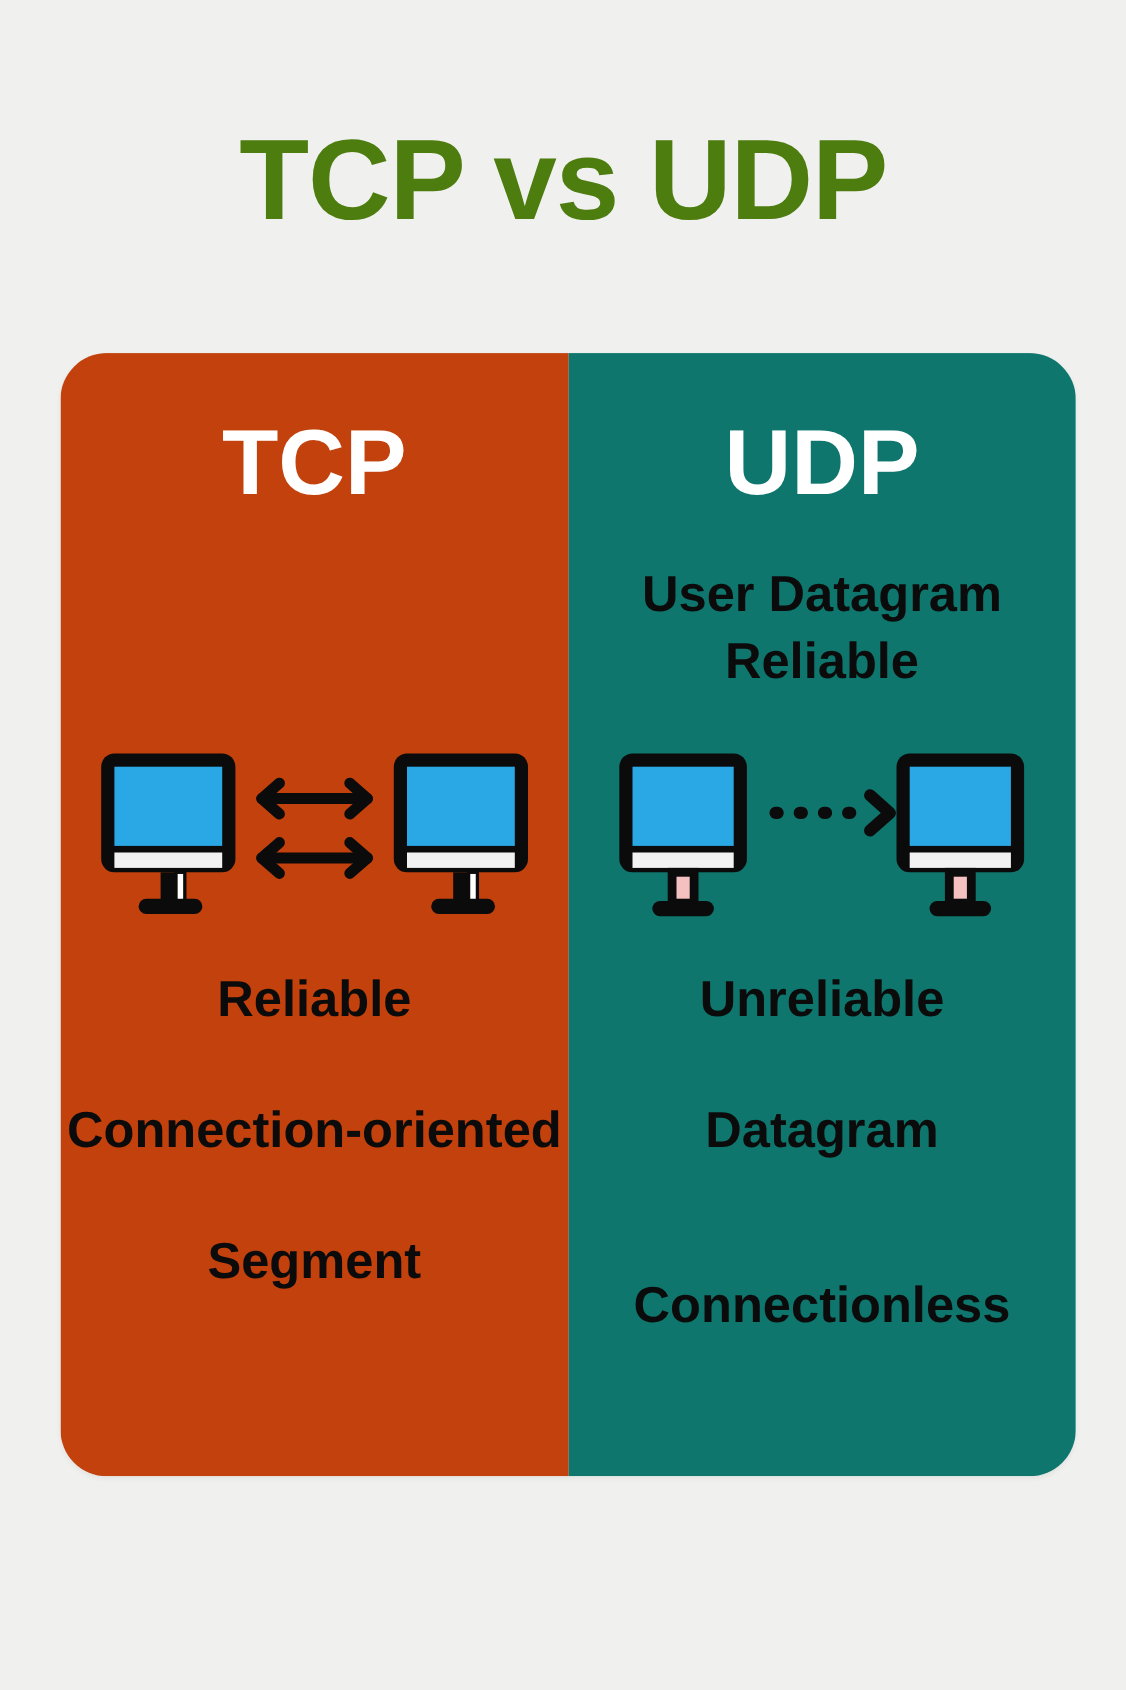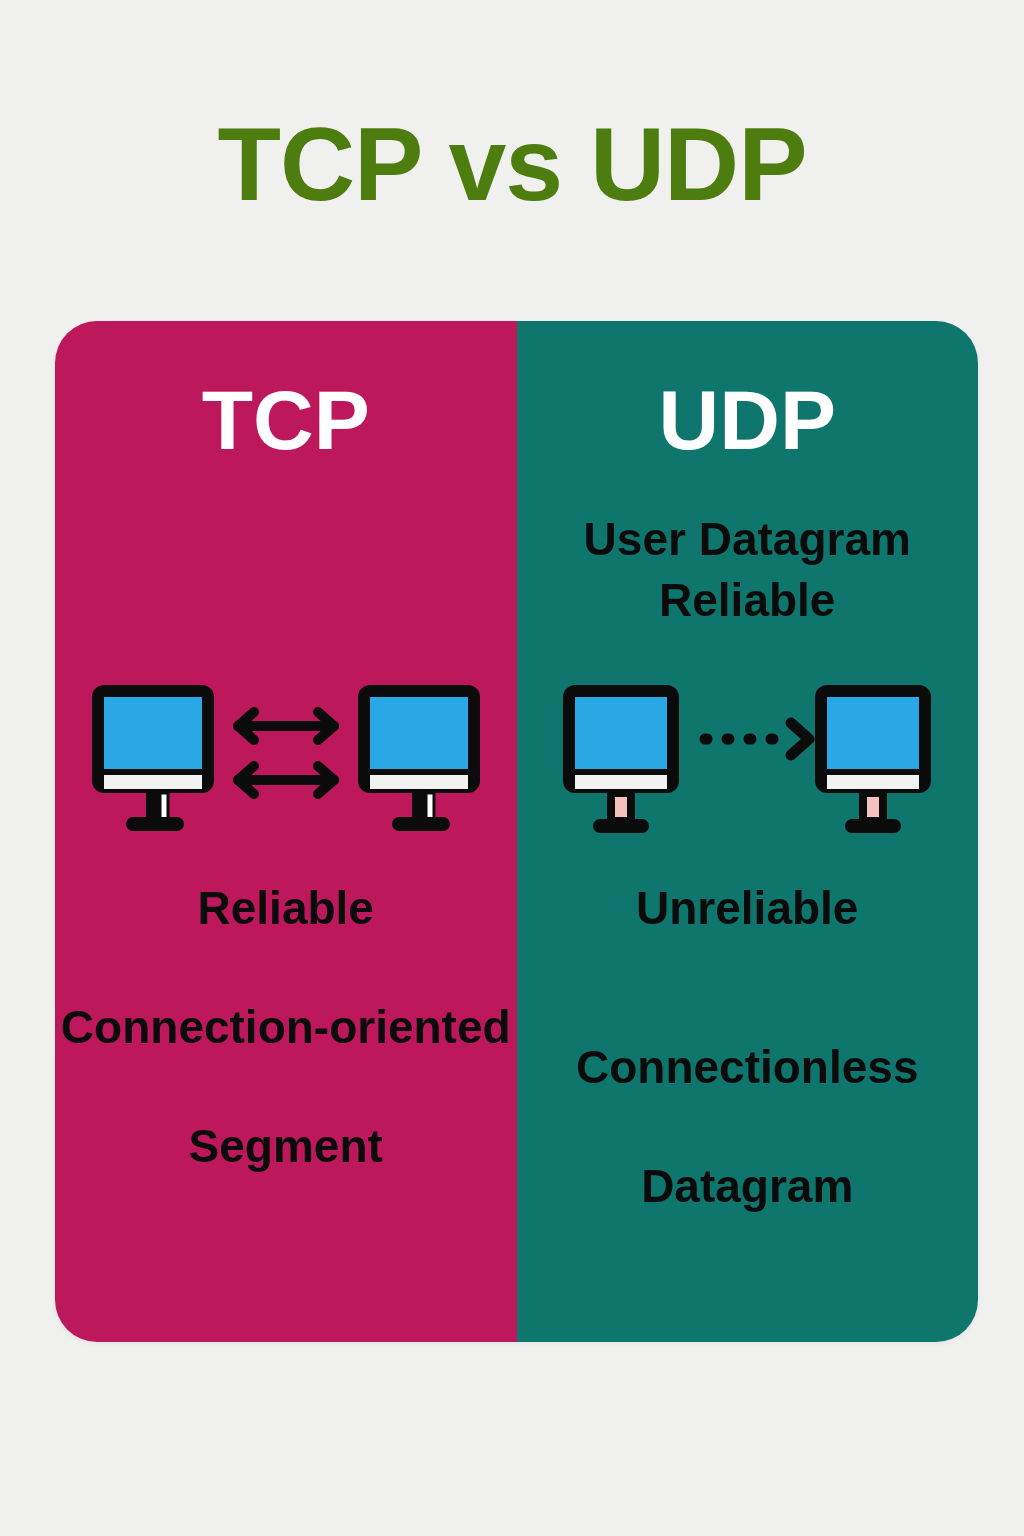--- a/index.html
+++ b/index.html
@@ -42,21 +42,21 @@
     display: flex;
     box-shadow: 0 2px 5px rgba(0,0,0,0.05);
   }
 
   .panel {
     width: 50%;
     height: 100%;
     position: relative;
     box-sizing: border-box;
   }
-  .panel-tcp { background: #be185d; }
+  .panel-tcp { background: #c2410c; }
   .panel-udp { background: #0f766e; }
 
   
   .proto-abbr {
     position: absolute;
     top: 57px;
     left: 0;
     width: 100%;
     text-align: center;
     font-size: 84px;
@@ -201,18 +201,18 @@
           <rect x="280" y="96" width="92" height="14" fill="#f2f2f2"></rect>
           <rect x="316" y="114" width="20" height="28" fill="#f5c0c0"></rect>
           <rect x="316" y="114" width="20" height="28" fill="none" stroke="#0b0b0b" stroke-width="8"></rect>
           <rect x="298" y="140" width="56" height="14" rx="7" ry="7" fill="#0b0b0b"></rect>
         </g>
       </svg>
     </div>
 
     <div class="feature-list">
       <div class="feature-item slot-0">Unreliable</div>
+      <div class="feature-item slot-2">Datagram</div>
       <div class="feature-item slot-1">Connectionless</div>
-      <div class="feature-item slot-2">Datagram</div>
     </div>
   </div>
 
 </div>
 
 </body></html>

